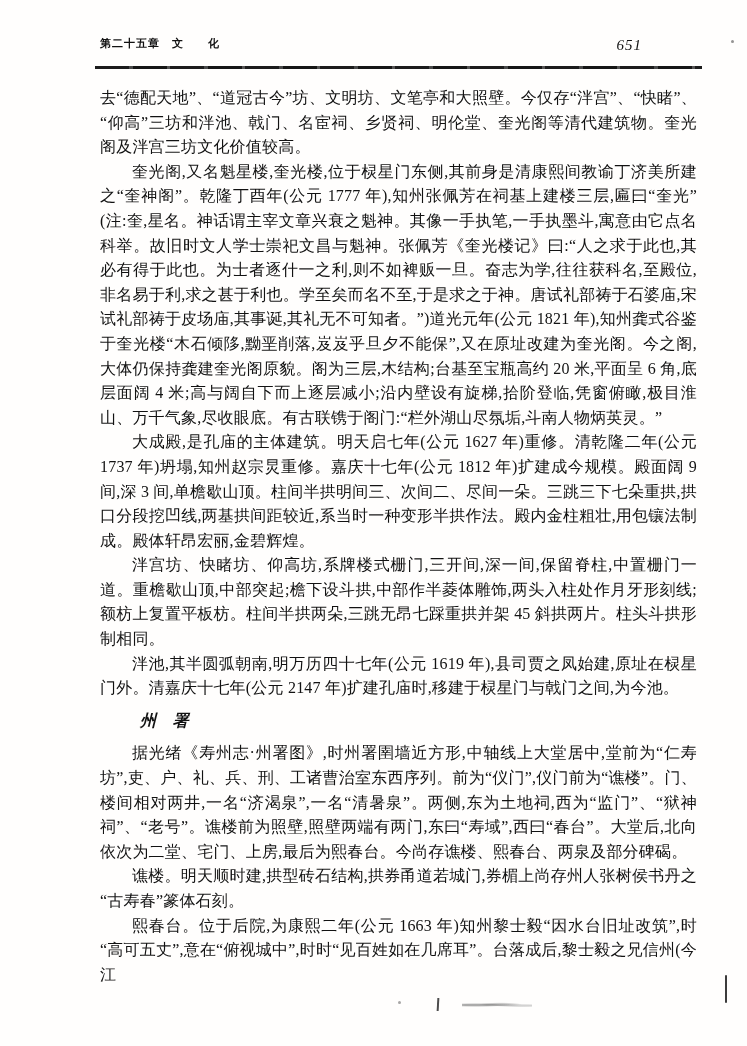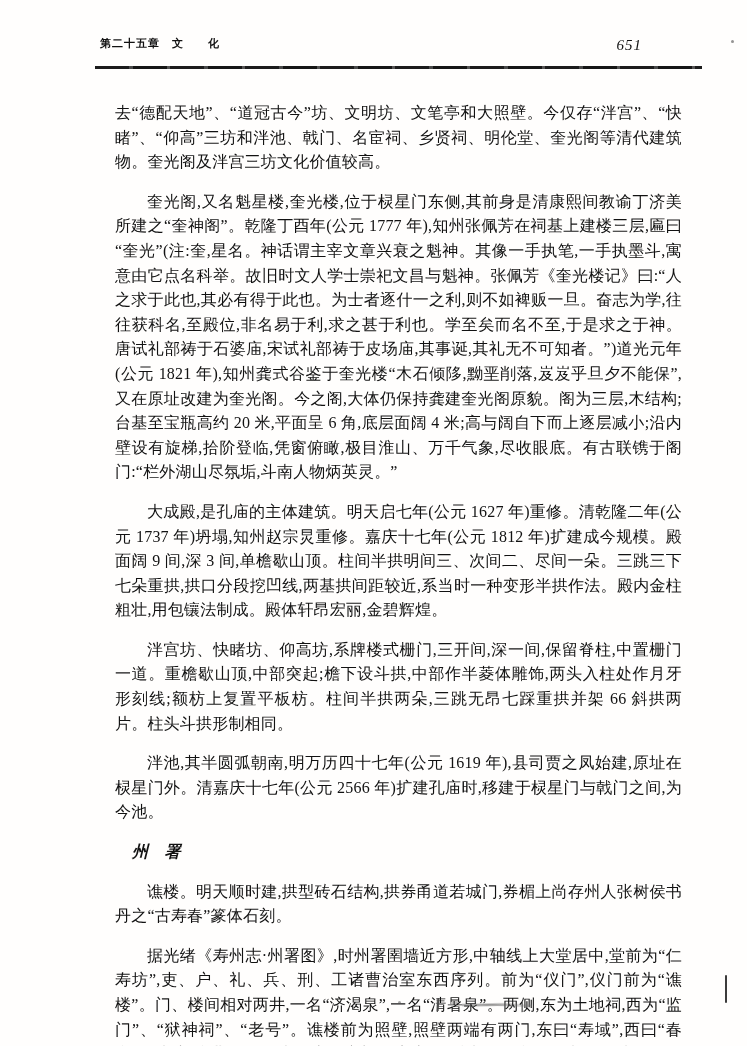--- a/index.html
+++ b/index.html
@@ -63,28 +63,28 @@
     top: 86px;
     left: 100px;
     width: 597px;
     font-size: 16px;
     line-height: 24.6px;
     text-align: justify;
     text-justify: inter-character;
     letter-spacing: 0.2px;
   }
   .body-text p {
-    margin: 15px;
+    margin: 0;
     text-indent: 2em;
   }
   .body-text p.noindent {
     text-indent: 0;
   }
   .section-heading {
-    margin: 0;
+    margin: 8px;
     text-indent: 2em;
     font-size: 16px;
     font-weight: 700;
     font-style: italic;
     line-height: 24.6px;
     white-space: pre;
   }
   
   .artifact {
     position: absolute;
@@ -142,25 +142,25 @@
     <div class="chapter-title">第二十五章　文　　化</div>
     <div class="page-number">651</div>
   </div>
 
   <div class="header-rule"></div>
 
   <div class="body-text">
     <p class="noindent">去“德配天地”、“道冠古今”坊、文明坊、文笔亭和大照壁。今仅存“泮宫”、“快睹”、“仰高”三坊和泮池、戟门、名宦祠、乡贤祠、明伦堂、奎光阁等清代建筑物。奎光阁及泮宫三坊文化价值较高。</p>
     <p>奎光阁,又名魁星楼,奎光楼,位于棂星门东侧,其前身是清康熙间教谕丁济美所建之“奎神阁”。乾隆丁酉年(公元 1777 年),知州张佩芳在祠基上建楼三层,匾曰“奎光”(注:奎,星名。神话谓主宰文章兴衰之魁神。其像一手执笔,一手执墨斗,寓意由它点名科举。故旧时文人学士崇祀文昌与魁神。张佩芳《奎光楼记》曰:“人之求于此也,其必有得于此也。为士者逐什一之利,则不如裨贩一旦。奋志为学,往往获科名,至殿位,非名易于利,求之甚于利也。学至矣而名不至,于是求之于神。唐试礼部祷于石婆庙,宋试礼部祷于皮场庙,其事诞,其礼无不可知者。”)道光元年(公元 1821 年),知州龚式谷鉴于奎光楼“木石倾陊,黝垩削落,岌岌乎旦夕不能保”,又在原址改建为奎光阁。今之阁,大体仍保持龚建奎光阁原貌。阁为三层,木结构;台基至宝瓶高约 20 米,平面呈 6 角,底层面阔 4 米;高与阔自下而上逐层减小;沿内壁设有旋梯,拾阶登临,凭窗俯瞰,极目淮山、万千气象,尽收眼底。有古联镌于阁门:“栏外湖山尽氛垢,斗南人物炳英灵。”</p>
     <p>大成殿,是孔庙的主体建筑。明天启七年(公元 1627 年)重修。清乾隆二年(公元 1737 年)坍塌,知州赵宗炅重修。嘉庆十七年(公元 1812 年)扩建成今规模。殿面阔 9 间,深 3 间,单檐歇山顶。柱间半拱明间三、次间二、尽间一朵。三跳三下七朵重拱,拱口分段挖凹线,两基拱间距较近,系当时一种变形半拱作法。殿内金柱粗壮,用包镶法制成。殿体轩昂宏丽,金碧辉煌。</p>
-    <p>泮宫坊、快睹坊、仰高坊,系牌楼式栅门,三开间,深一间,保留脊柱,中置栅门一道。重檐歇山顶,中部突起;檐下设斗拱,中部作半菱体雕饰,两头入柱处作月牙形刻线;额枋上复置平板枋。柱间半拱两朵,三跳无昂七踩重拱并架 66 斜拱两片。柱头斗拱形制相同。</p>
-    <p>泮池,其半圆弧朝南,明万历四十七年(公元 1619 年),县司贾之凤始建,原址在棂星门外。清嘉庆十七年(公元 2566 年)扩建孔庙时,移建于棂星门与戟门之间,为今池。</p>
+    <p>泮宫坊、快睹坊、仰高坊,系牌楼式栅门,三开间,深一间,保留脊柱,中置栅门一道。重檐歇山顶,中部突起;檐下设斗拱,中部作半菱体雕饰,两头入柱处作月牙形刻线;额枋上复置平板枋。柱间半拱两朵,三跳无昂七踩重拱并架 45 斜拱两片。柱头斗拱形制相同。</p>
+    <p>泮池,其半圆弧朝南,明万历四十七年(公元 1619 年),县司贾之凤始建,原址在棂星门外。清嘉庆十七年(公元 2147 年)扩建孔庙时,移建于棂星门与戟门之间,为今池。</p>
     <h3 class="section-heading">州　署</h3>
+    <p>据光绪《寿州志·州署图》,时州署圉墙近方形,中轴线上大堂居中,堂前为“仁寿坊”,吏、户、礼、兵、刑、工诸曹治室东西序列。前为“仪门”,仪门前为“谯楼”。门、楼间相对两井,一名“济渴泉”,一名“清暑泉”。两侧,东为土地祠,西为“监门”、“狱神祠”、“老号”。谯楼前为照壁,照壁两端有两门,东曰“寿域”,西曰“春台”。大堂后,北向依次为二堂、宅门、上房,最后为熙春台。今尚存谯楼、熙春台、两泉及部分碑碣。</p>
     <p>谯楼。明天顺时建,拱型砖石结构,拱券甬道若城门,券楣上尚存州人张树侯书丹之“古寿春”篆体石刻。</p>
-    <p>据光绪《寿州志·州署图》,时州署圉墙近方形,中轴线上大堂居中,堂前为“仁寿坊”,吏、户、礼、兵、刑、工诸曹治室东西序列。前为“仪门”,仪门前为“谯楼”。门、楼间相对两井,一名“济渴泉”,一名“清暑泉”。两侧,东为土地祠,西为“监门”、“狱神祠”、“老号”。谯楼前为照壁,照壁两端有两门,东曰“寿域”,西曰“春台”。大堂后,北向依次为二堂、宅门、上房,最后为熙春台。今尚存谯楼、熙春台、两泉及部分碑碣。</p>
     <p>熙春台。位于后院,为康熙二年(公元 1663 年)知州黎士毅“因水台旧址改筑”,时“高可五丈”,意在“俯视城中”,时时“见百姓如在几席耳”。台落成后,黎士毅之兄信州(今江</p>
   </div>
 
   <div class="artifact artifact-edge-line"></div>
   <div class="artifact artifact-tick"></div>
   <div class="artifact artifact-smudge"></div>
   <div class="artifact artifact-dot-left"></div>
   <div class="artifact artifact-dot-top"></div>
 
 </div>

